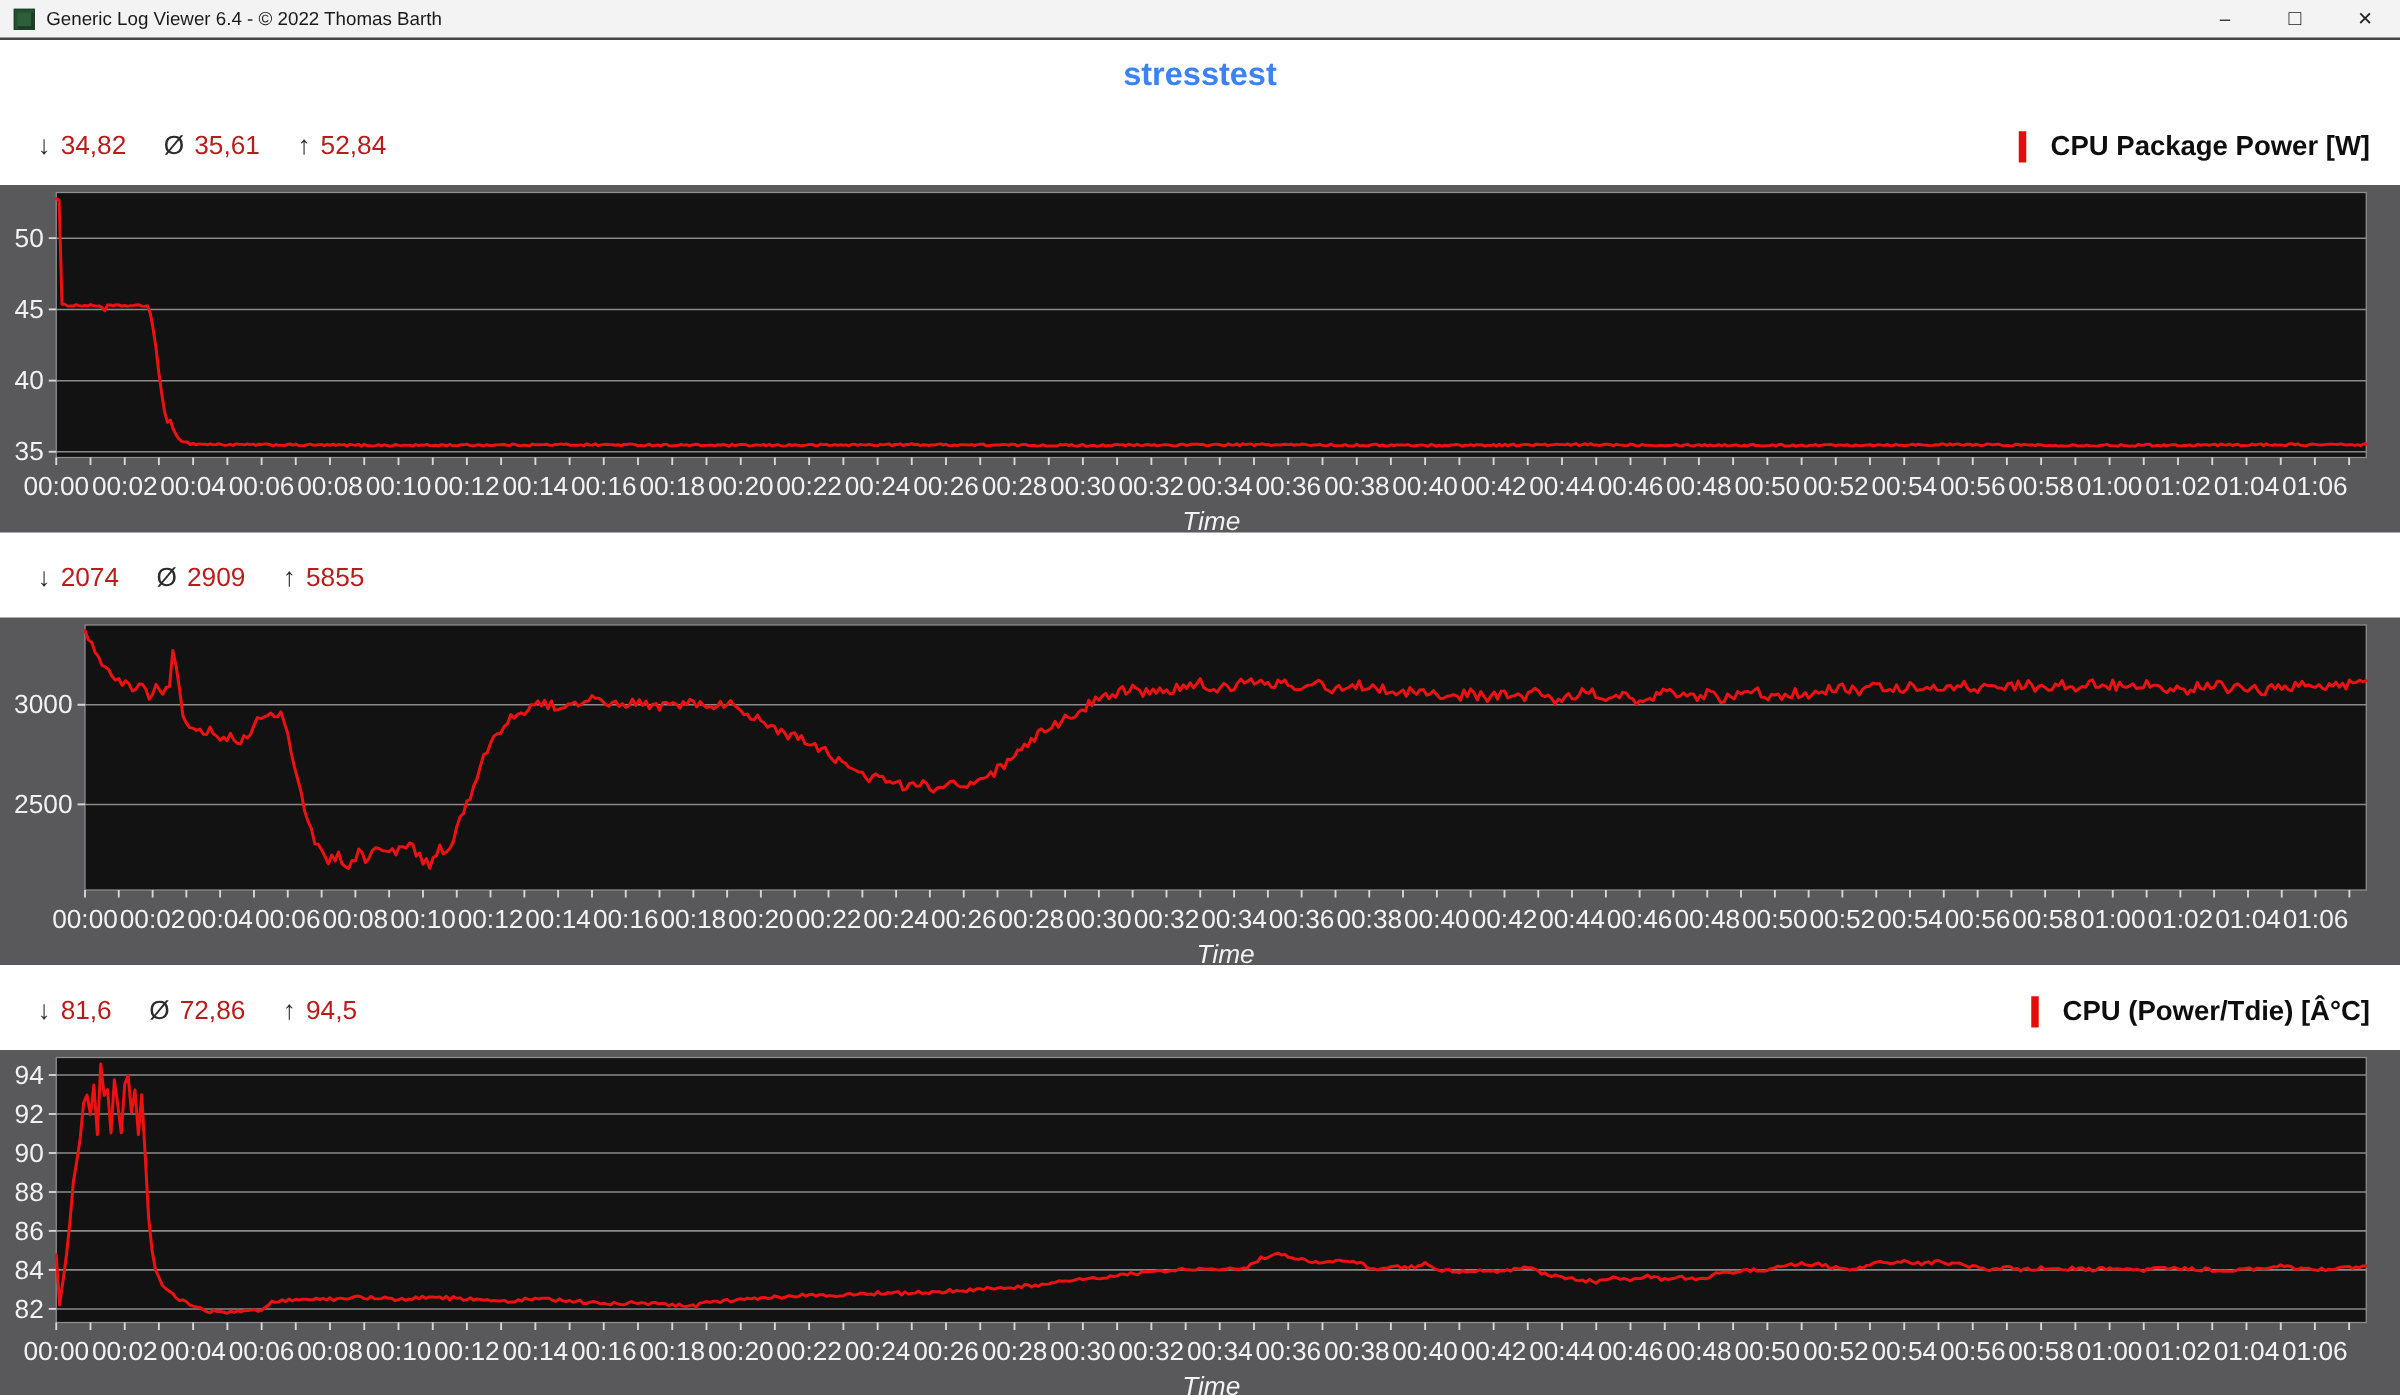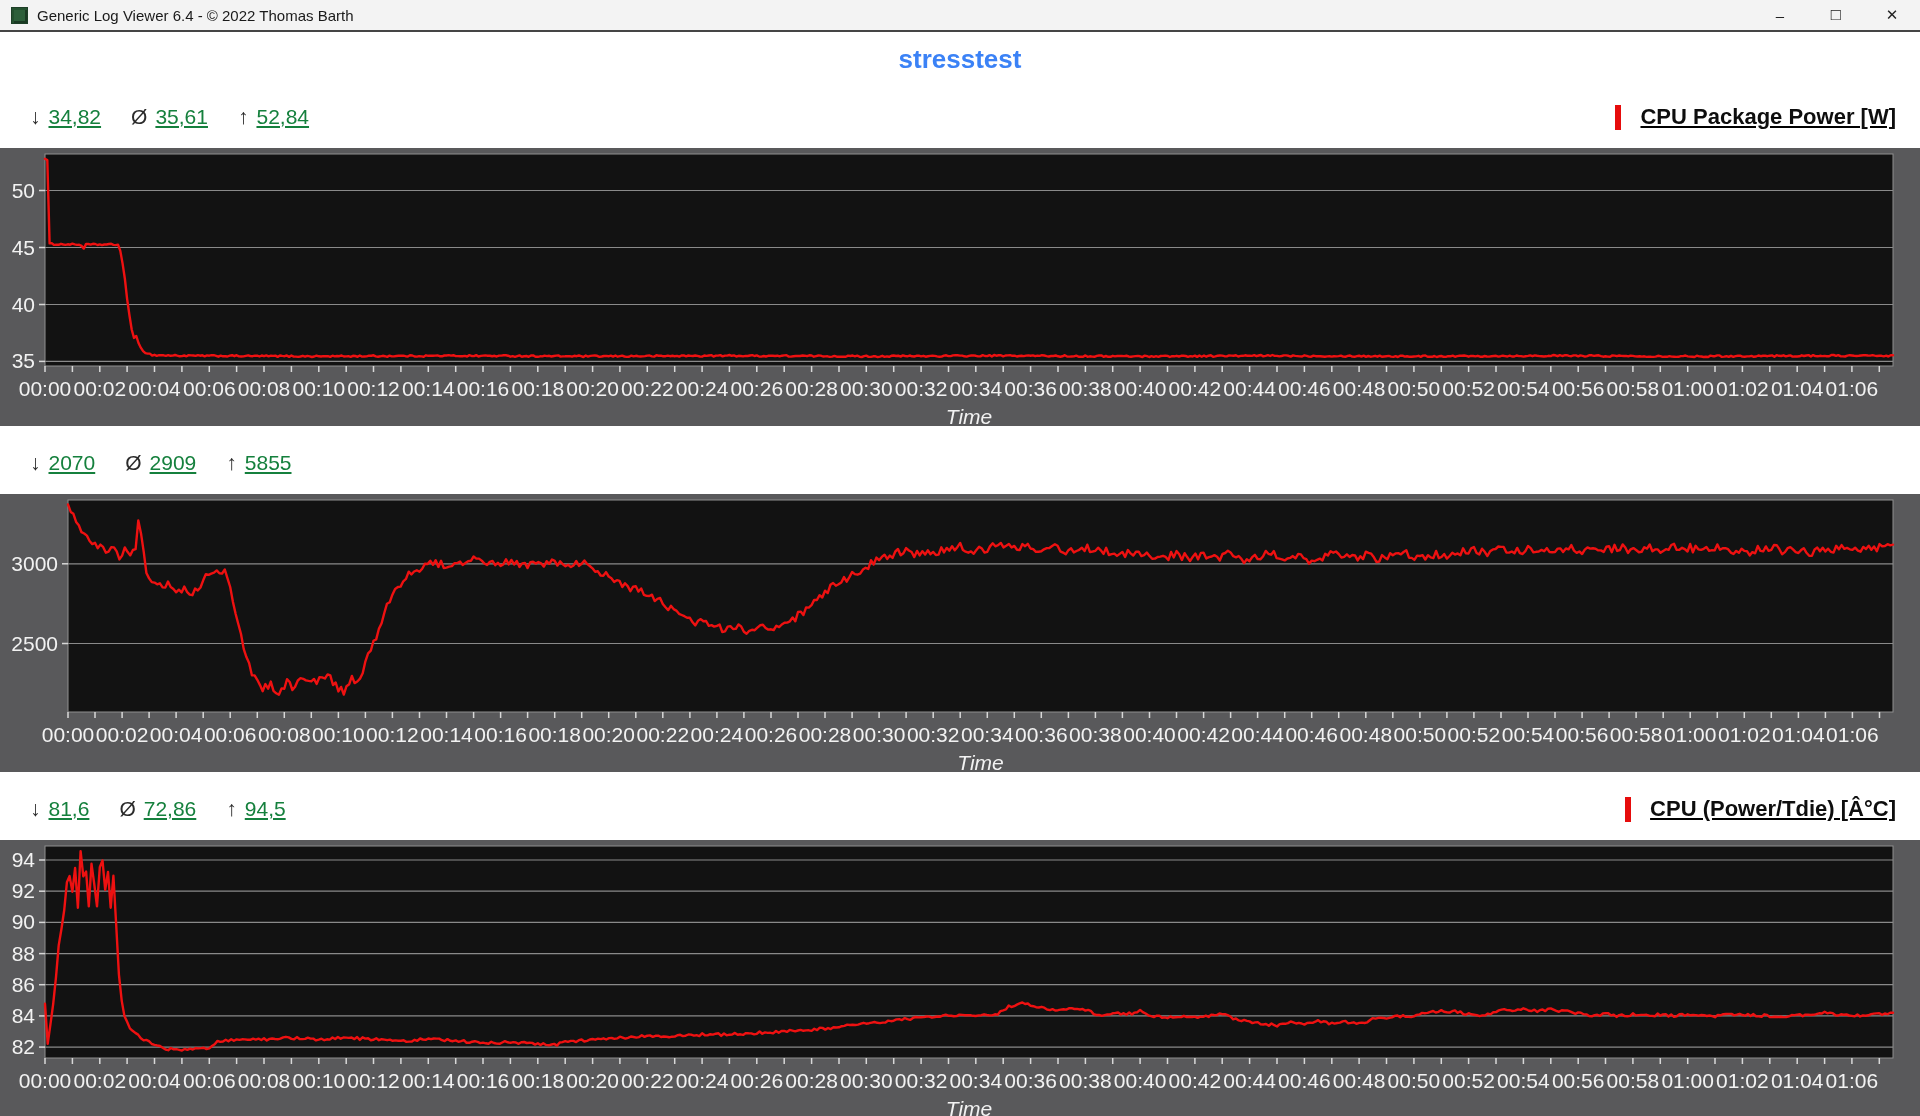--- a/index.html
+++ b/index.html
@@ -23,22 +23,22 @@
   .header .page-title { font-size:26px; font-weight:bold; color:#3b82f6; }
 
   
   .chart-group { display:flex; flex-direction:column; flex:0 0 auto; background:#fff; margin-bottom:6px; }
   .chart-group:last-child { margin-bottom:0; flex:1 1 auto; }
   .stats-row { height:62px; background:#fff; display:flex; align-items:center;
     padding:0 24px 0 30px; flex:0 0 auto; }
   .stats { display:flex; align-items:center; gap:30px; font-size:21px; }
   .stat { display:flex; align-items:center; gap:8px; }
   .stat .sym { color:#2b2b2b; }
-  .stat .val { color:#15803d;text-decoration:underline; }
-  .legend { margin-left:auto; display:flex; align-items:flex-end; gap:19px;text-decoration:underline; }
+  .stat .val { color:#b91c1c; }
+  .legend { margin-left:auto; display:flex; align-items:flex-end; gap:19px; }
   .legend-bar { width:6px; height:25px; background:#e60c0c; }
   .legend-label { font-size:22px; font-weight:600; color:#0e0e0e; }
   .panel { background:#59595b; flex:1 1 auto; position:relative; }
   .panel svg { display:block; }
 </style>
 </head>
 <body>
 
 <div class="app">
 
@@ -198,21 +198,21 @@
           <polyline points="45.0,10.8 47.3,12.1 49.6,95.4 51.8,95.3 54.1,96.9 56.4,96.8 58.7,96.8 61.0,95.8 63.3,96.5 65.5,96.9 67.8,96.3 70.1,96.7 72.4,95.7 74.7,96.4 76.9,96.9 79.2,96.7 81.5,97.9 83.8,100.6 86.1,95.9 88.3,96.0 90.6,96.6 92.9,95.8 95.2,96.0 97.5,97.0 99.8,96.4 102.0,97.1 104.3,96.5 106.6,96.5 108.9,96.0 111.2,95.8 113.4,96.9 115.7,97.1 118.0,96.6 120.3,102.9 122.6,115.6 124.9,131.0 127.1,150.8 129.4,167.0 131.7,181.5 134.0,189.9 136.3,188.0 138.5,195.0 140.8,199.7 143.1,203.1 145.4,205.1 147.7,205.6 149.9,205.6 152.2,207.6 154.5,206.8 156.8,207.8 159.1,207.2 161.4,207.3 163.6,207.3 165.9,207.8 168.2,207.1 170.5,207.8 172.8,207.6 175.0,207.0 177.3,207.7 179.6,208.3 181.9,208.1 184.2,207.5 186.5,208.3 188.7,207.1 191.0,207.4 193.3,207.5 195.6,207.9 197.9,207.1 200.1,207.7 202.4,207.3 204.7,208.3 207.0,207.4 209.3,207.7 211.5,207.1 213.8,207.2 216.1,207.8 218.4,208.7 220.7,207.6 223.0,208.3 225.2,208.2 227.5,208.5 229.8,207.6 232.1,207.2 234.4,208.2 236.6,207.2 238.9,208.4 241.2,208.5 243.5,208.4 245.8,207.8 248.1,207.3 250.3,208.0 252.6,208.2 254.9,207.7 257.2,207.6 259.5,208.5 261.7,207.5 264.0,208.2 266.3,207.4 268.6,208.3 270.9,207.6 273.1,207.9 275.4,207.6 277.7,208.9 280.0,207.5 282.3,207.9 284.6,208.2 286.8,207.5 289.1,208.9 291.4,207.5 293.7,208.6 296.0,208.6 298.2,208.9 300.5,208.5 302.8,207.8 305.1,208.7 307.4,207.9 309.7,208.4 311.9,209.0 314.2,208.5 316.5,207.6 318.8,208.3 321.1,208.5 323.3,208.1 325.6,208.3 327.9,208.2 330.2,208.9 332.5,207.7 334.7,208.4 337.0,208.0 339.3,208.2 341.6,207.5 343.9,208.5 346.2,208.4 348.4,208.2 350.7,208.8 353.0,207.8 355.3,208.0 357.6,208.8 359.8,207.5 362.1,208.6 364.4,208.5 366.7,208.4 369.0,207.7 371.3,207.7 373.5,207.3 375.8,208.4 378.1,208.7 380.4,208.3 382.7,207.8 384.9,208.2 387.2,208.8 389.5,207.7 391.8,208.4 394.1,208.4 396.3,208.0 398.6,207.7 400.9,207.8 403.2,207.6 405.5,208.2 407.8,208.5 410.0,207.2 412.3,207.5 414.6,208.5 416.9,208.6 419.2,208.1 421.4,208.4 423.7,208.7 426.0,207.3 428.3,207.8 430.6,207.7 432.9,207.7 435.1,207.6 437.4,207.4 439.7,208.2 442.0,208.3 444.3,207.5 446.5,207.5 448.8,207.1 451.1,207.6 453.4,207.2 455.7,208.1 457.9,208.1 460.2,208.2 462.5,208.2 464.8,207.9 467.1,208.5 469.4,207.1 471.6,208.0 473.9,208.1 476.2,207.1 478.5,208.5 480.8,207.9 483.0,207.6 485.3,207.4 487.6,207.7 489.9,207.8 492.2,208.2 494.5,207.8 496.7,208.5 499.0,207.6 501.3,207.6 503.6,207.2 505.9,207.3 508.1,207.7 510.4,208.7 512.7,208.2 515.0,208.8 517.3,208.1 519.5,207.4 521.8,208.7 524.1,208.3 526.4,208.0 528.7,208.8 531.0,207.5 533.2,207.4 535.5,208.7 537.8,208.8 540.1,208.3 542.4,208.4 544.6,207.6 546.9,208.1 549.2,207.8 551.5,208.5 553.8,208.0 556.1,207.6 558.3,207.4 560.6,208.6 562.9,208.4 565.2,208.3 567.5,208.1 569.7,208.2 572.0,208.7 574.3,207.8 576.6,208.2 578.9,207.5 581.1,208.2 583.4,209.0 585.7,207.5 588.0,208.6 590.3,207.9 592.6,207.6 594.8,207.5 597.1,207.8 599.4,208.9 601.7,208.5 604.0,208.0 606.2,207.9 608.5,208.3 610.8,207.6 613.1,208.6 615.4,207.5 617.7,208.7 619.9,208.2 622.2,207.7 624.5,208.5 626.8,208.9 629.1,208.7 631.3,207.6 633.6,208.4 635.9,207.8 638.2,208.2 640.5,208.5 642.7,208.4 645.0,208.1 647.3,207.6 649.6,207.5 651.9,208.4 654.2,208.6 656.4,207.3 658.7,207.7 661.0,207.6 663.3,208.3 665.6,208.2 667.8,207.7 670.1,208.2 672.4,207.8 674.7,208.2 677.0,207.9 679.3,208.6 681.5,207.5 683.8,207.4 686.1,208.3 688.4,207.5 690.7,207.9 692.9,208.0 695.2,207.5 697.5,207.9 699.8,208.5 702.1,208.6 704.3,207.5 706.6,207.9 708.9,207.5 711.2,207.1 713.5,208.6 715.8,207.6 718.0,207.6 720.3,207.1 722.6,208.4 724.9,207.6 727.2,207.6 729.4,207.0 731.7,207.8 734.0,207.4 736.3,208.5 738.6,207.8 740.9,208.0 743.1,208.4 745.4,207.9 747.7,208.0 750.0,207.5 752.3,207.1 754.5,208.0 756.8,207.4 759.1,208.5 761.4,208.6 763.7,208.0 765.9,208.5 768.2,207.8 770.5,207.8 772.8,207.8 775.1,208.0 777.4,207.7 779.6,208.4 781.9,207.7 784.2,207.4 786.5,207.3 788.8,208.6 791.0,208.6 793.3,208.2 795.6,208.0 797.9,207.9 800.2,208.0 802.5,207.5 804.7,207.7 807.0,208.2 809.3,207.3 811.6,207.5 813.9,208.7 816.1,208.1 818.4,207.5 820.7,207.6 823.0,208.5 825.3,208.4 827.5,208.3 829.8,208.9 832.1,208.6 834.4,207.9 836.7,208.7 839.0,208.7 841.2,208.8 843.5,208.7 845.8,208.8 848.1,207.6 850.4,208.0 852.6,207.5 854.9,208.4 857.2,207.7 859.5,208.7 861.8,209.0 864.1,208.2 866.3,207.6 868.6,208.9 870.9,208.9 873.2,208.3 875.5,208.3 877.7,209.1 880.0,208.6 882.3,207.8 884.6,208.9 886.9,208.4 889.1,208.8 891.4,207.8 893.7,207.5 896.0,208.0 898.3,207.7 900.6,208.6 902.8,207.4 905.1,208.0 907.4,208.4 909.7,207.5 912.0,208.3 914.2,208.5 916.5,207.8 918.8,207.6 921.1,208.3 923.4,207.8 925.7,208.7 927.9,208.3 930.2,207.9 932.5,207.7 934.8,207.9 937.1,208.4 939.3,208.8 941.6,208.6 943.9,207.6 946.2,207.3 948.5,208.1 950.7,208.1 953.0,207.4 955.3,207.3 957.6,207.3 959.9,207.6 962.2,207.6 964.4,208.3 966.7,208.6 969.0,207.9 971.3,207.5 973.6,207.4 975.8,207.8 978.1,208.4 980.4,208.4 982.7,207.1 985.0,208.0 987.3,208.1 989.5,207.1 991.8,208.6 994.1,207.0 996.4,207.7 998.7,207.3 1000.9,207.2 1003.2,208.4 1005.5,207.5 1007.8,207.4 1010.1,207.1 1012.3,207.8 1014.6,207.6 1016.9,208.5 1019.2,208.0 1021.5,207.7 1023.8,208.1 1026.0,207.6 1028.3,207.4 1030.6,207.7 1032.9,207.4 1035.2,208.2 1037.4,207.7 1039.7,207.9 1042.0,207.2 1044.3,207.5 1046.6,208.1 1048.9,208.5 1051.1,208.0 1053.4,208.0 1055.7,207.5 1058.0,208.3 1060.3,208.7 1062.5,208.3 1064.8,207.2 1067.1,208.5 1069.4,208.6 1071.7,208.5 1073.9,208.4 1076.2,207.7 1078.5,208.7 1080.8,208.7 1083.1,208.8 1085.4,207.4 1087.6,208.8 1089.9,208.3 1092.2,208.6 1094.5,208.8 1096.8,207.9 1099.0,207.5 1101.3,207.4 1103.6,208.8 1105.9,208.0 1108.2,208.8 1110.5,208.8 1112.7,207.8 1115.0,208.4 1117.3,208.0 1119.6,208.0 1121.9,208.0 1124.1,208.1 1126.4,207.7 1128.7,208.5 1131.0,208.8 1133.3,208.4 1135.5,208.1 1137.8,207.9 1140.1,208.3 1142.4,209.0 1144.7,207.6 1147.0,208.1 1149.2,209.0 1151.5,208.2 1153.8,208.9 1156.1,208.2 1158.4,208.8 1160.6,208.0 1162.9,207.9 1165.2,207.6 1167.5,207.9 1169.8,209.0 1172.1,208.1 1174.3,208.3 1176.6,207.8 1178.9,208.5 1181.2,207.8 1183.5,207.8 1185.7,208.0 1188.0,208.8 1190.3,208.1 1192.6,208.5 1194.9,207.6 1197.1,208.9 1199.4,207.5 1201.7,208.7 1204.0,207.5 1206.3,208.7 1208.6,207.7 1210.8,207.3 1213.1,208.8 1215.4,208.4 1217.7,207.7 1220.0,207.5 1222.2,207.6 1224.5,208.2 1226.8,208.4 1229.1,207.4 1231.4,207.6 1233.7,207.7 1235.9,207.3 1238.2,208.5 1240.5,207.9 1242.8,207.8 1245.1,207.3 1247.3,207.7 1249.6,207.6 1251.9,207.9 1254.2,207.2 1256.5,208.2 1258.7,207.5 1261.0,207.0 1263.3,208.4 1265.6,207.8 1267.9,207.1 1270.2,208.0 1272.4,207.0 1274.7,207.9 1277.0,207.9 1279.3,208.4 1281.6,208.0 1283.8,207.4 1286.1,207.4 1288.4,207.8 1290.7,208.6 1293.0,207.4 1295.3,207.9 1297.5,208.1 1299.8,208.4 1302.1,208.5 1304.4,207.3 1306.7,207.8 1308.9,208.6 1311.2,208.7 1313.5,207.6 1315.8,208.2 1318.1,208.2 1320.3,208.3 1322.6,208.5 1324.9,208.7 1327.2,208.4 1329.5,208.3 1331.8,208.6 1334.0,208.3 1336.3,208.4 1338.6,208.1 1340.9,207.6 1343.2,208.6 1345.4,208.8 1347.7,207.9 1350.0,207.5 1352.3,208.6 1354.6,208.8 1356.9,208.1 1359.1,207.7 1361.4,208.6 1363.7,207.7 1366.0,208.8 1368.3,208.0 1370.5,208.7 1372.8,208.4 1375.1,207.8 1377.4,208.7 1379.7,207.6 1381.9,208.8 1384.2,208.5 1386.5,208.2 1388.8,207.9 1391.1,208.6 1393.4,208.9 1395.6,208.2 1397.9,209.0 1400.2,207.7 1402.5,207.6 1404.8,208.6 1407.0,208.3 1409.3,208.7 1411.6,208.8 1413.9,208.5 1416.2,208.4 1418.5,207.8 1420.7,208.9 1423.0,207.6 1425.3,207.5 1427.6,208.8 1429.9,208.8 1432.1,208.8 1434.4,208.0 1436.7,209.0 1439.0,208.3 1441.3,208.0 1443.5,208.8 1445.8,208.9 1448.1,208.2 1450.4,208.3 1452.7,207.6 1455.0,208.8 1457.2,208.1 1459.5,207.8 1461.8,207.7 1464.1,207.5 1466.4,207.9 1468.6,208.7 1470.9,207.9 1473.2,208.0 1475.5,208.4 1477.8,207.8 1480.1,208.7 1482.3,208.8 1484.6,208.0 1486.9,208.5 1489.2,208.6 1491.5,208.2 1493.7,208.0 1496.0,207.8 1498.3,208.6 1500.6,208.2 1502.9,207.7 1505.1,208.1 1507.4,208.5 1509.7,207.6 1512.0,208.5 1514.3,208.5 1516.6,207.5 1518.8,208.1 1521.1,208.1 1523.4,208.6 1525.7,208.2 1528.0,207.9 1530.2,207.4 1532.5,208.2 1534.8,207.4 1537.1,207.8 1539.4,208.1 1541.7,208.2 1543.9,208.5 1546.2,208.3 1548.5,207.8 1550.8,208.1 1553.1,207.0 1555.3,207.3 1557.6,208.2 1559.9,207.1 1562.2,208.0 1564.5,207.3 1566.7,207.2 1569.0,207.9 1571.3,208.2 1573.6,207.4 1575.9,207.4 1578.2,208.4 1580.4,207.4 1582.7,207.9 1585.0,208.6 1587.3,208.1 1589.6,207.2 1591.8,207.3 1594.1,207.9 1596.4,207.5 1598.7,207.3 1601.0,208.1 1603.3,208.7 1605.5,208.3 1607.8,208.6 1610.1,208.8 1612.4,207.4 1614.7,207.6 1616.9,208.2 1619.2,207.5 1621.5,207.9 1623.8,208.0 1626.1,207.9 1628.3,208.4 1630.6,207.6 1632.9,207.9 1635.2,208.4 1637.5,208.5 1639.8,208.3 1642.0,208.6 1644.3,208.3 1646.6,208.9 1648.9,208.6 1651.2,208.8 1653.4,208.9 1655.7,208.6 1658.0,207.8 1660.3,208.1 1662.6,208.9 1664.9,208.6 1667.1,208.8 1669.4,208.1 1671.7,208.6 1674.0,208.7 1676.3,208.9 1678.5,208.8 1680.8,208.1 1683.1,208.1 1685.4,207.5 1687.7,208.4 1689.9,208.6 1692.2,208.7 1694.5,209.0 1696.8,207.7 1699.1,208.4 1701.4,208.5 1703.6,209.0 1705.9,208.7 1708.2,209.0 1710.5,207.6 1712.8,208.2 1715.0,208.2 1717.3,207.4 1719.6,207.4 1721.9,208.9 1724.2,208.6 1726.5,208.2 1728.7,208.9 1731.0,207.8 1733.3,208.8 1735.6,208.1 1737.9,207.7 1740.1,207.7 1742.4,208.6 1744.7,208.8 1747.0,208.4 1749.3,208.4 1751.5,207.9 1753.8,208.8 1756.1,208.5 1758.4,207.5 1760.7,208.2 1763.0,207.8 1765.2,207.8 1767.5,208.2 1769.8,207.7 1772.1,207.4 1774.4,208.7 1776.6,207.2 1778.9,207.8 1781.2,208.0 1783.5,207.3 1785.8,208.4 1788.1,207.8 1790.3,207.4 1792.6,208.6 1794.9,208.4 1797.2,208.5 1799.5,208.3 1801.7,207.3 1804.0,208.0 1806.3,207.5 1808.6,207.1 1810.9,208.5 1813.1,207.1 1815.4,208.1 1817.7,208.3 1820.0,207.8 1822.3,208.1 1824.6,207.9 1826.8,208.3 1829.1,208.3 1831.4,207.0 1833.7,207.0 1836.0,207.8 1838.2,207.1 1840.5,208.2 1842.8,208.4 1845.1,208.5 1847.4,207.7 1849.7,207.2 1851.9,207.5 1854.2,207.8 1856.5,208.0 1858.8,207.8 1861.1,207.5 1863.3,207.3 1865.6,207.3 1867.9,207.5 1870.2,207.6 1872.5,207.1 1874.7,207.6 1877.0,208.0 1879.3,207.8 1881.6,207.8 1883.9,208.3 1886.2,207.7 1888.4,208.5 1890.7,207.2 1893.0,207.2" fill="none" stroke="#ee1111" stroke-width="2.4" stroke-linejoin="round" stroke-linecap="round"></polyline>
         </svg>
       </div>
   </section>
 
   <section class="chart-group">
     <div class="stats-row">
       <div class="stats">
         <span class="stat">
           <span class="sym">↓</span>
-          <span class="val">2070</span>
+          <span class="val">2074</span>
         </span>
         <span class="stat">
           <span class="sym">Ø</span>
           <span class="val">2909</span>
         </span>
         <span class="stat">
           <span class="sym">↑</span>
           <span class="val">5855</span>
         </span>
       </div>

